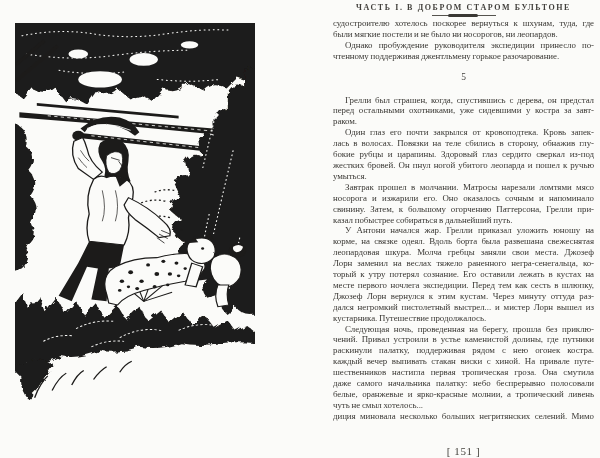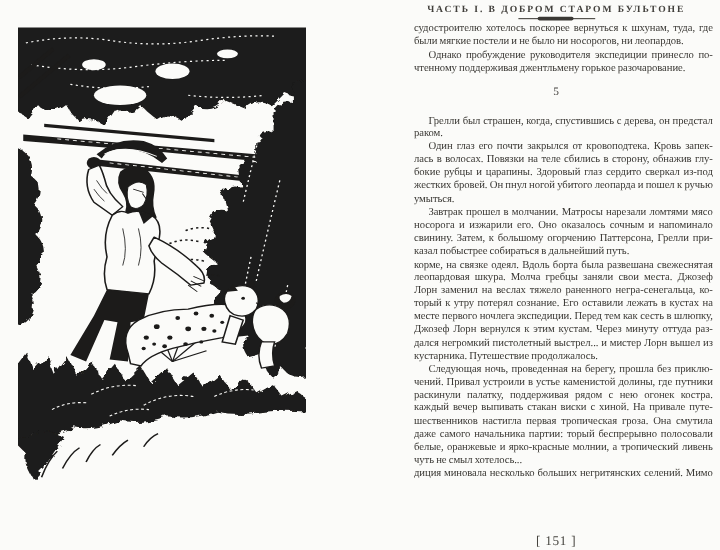--- a/index.html
+++ b/index.html
@@ -24,21 +24,21 @@
     background:#3a3834;border-radius:2px;
   }
 
   
   .text-col{
     position:absolute;left:333px;top:18px;width:261px;
     font-size:8.9px;line-height:10.9px;
     letter-spacing:-0.05px;word-spacing:-0.3px;
     color:#3a3834;
   }
-  .line{text-align:justify;text-align-last:justify;margin-left:12px;}
+  .line{text-align:justify;text-align-last:justify;}
   .line.indent{text-indent:12px;}
   .line.end{text-align-last:auto;}
   .sect{
     text-align:center;font-size:9.5px;margin:10px 0 12px 0;
     letter-spacing:0;color:#454340;
   }
 
   
   .folio{
     position:absolute;left:333px;top:444.5px;width:261px;
@@ -192,44 +192,46 @@
     <div class="divider-line"></div>
   </div>
 
   <div class="text-col">
       <div class="line">судостроителю хотелось поскорее вернуться к шхунам, туда, где</div>
       <div class="line end">были мягкие постели и не было ни носорогов, ни леопардов.</div>
       <div class="line indent">Однако пробуждение руководителя экспедиции принесло по-</div>
       <div class="line end">чтенному поддерживая джентльмену горькое разочарование.</div>
       <div class="sect">5</div>
       <div class="line indent">Грелли был страшен, когда, спустившись с дерева, он предстал</div>
+      <div class="line">перед остальными охотниками, уже сидевшими у костра за завт-</div>
       <div class="line end">раком.</div>
       <div class="line indent">Один глаз его почти закрылся от кровоподтека. Кровь запек-</div>
       <div class="line">лась в волосах. Повязки на теле сбились в сторону, обнажив глу-</div>
       <div class="line">бокие рубцы и царапины. Здоровый глаз сердито сверкал из-под</div>
       <div class="line">жестких бровей. Он пнул ногой убитого леопарда и пошел к ручью</div>
       <div class="line end">умыться.</div>
       <div class="line indent">Завтрак прошел в молчании. Матросы нарезали ломтями мясо</div>
       <div class="line">носорога и изжарили его. Оно оказалось сочным и напоминало</div>
       <div class="line">свинину. Затем, к большому огорчению Паттерсона, Грелли при-</div>
       <div class="line end">казал побыстрее собираться в дальнейший путь.</div>
+      <div class="line indent">У Антони начался жар. Грелли приказал уложить юношу на</div>
       <div class="line">корме, на связке одеял. Вдоль борта была развешана свежеснятая</div>
       <div class="line">леопардовая шкура. Молча гребцы заняли свои места. Джозеф</div>
       <div class="line">Лорн заменил на веслах тяжело раненного негра-сенегальца, ко-</div>
       <div class="line">торый к утру потерял сознание. Его оставили лежать в кустах на</div>
       <div class="line">месте первого ночлега экспедиции. Перед тем как сесть в шлюпку,</div>
       <div class="line">Джозеф Лорн вернулся к этим кустам. Через минуту оттуда раз-</div>
       <div class="line">дался негромкий пистолетный выстрел... и мистер Лорн вышел из</div>
       <div class="line end">кустарника. Путешествие продолжалось.</div>
       <div class="line indent">Следующая ночь, проведенная на берегу, прошла без приклю-</div>
       <div class="line">чений. Привал устроили в устье каменистой долины, где путники</div>
       <div class="line">раскинули палатку, поддерживая рядом с нею огонек костра.</div>
       <div class="line">каждый вечер выпивать стакан виски с хиной. На привале путе-</div>
       <div class="line">шественников настигла первая тропическая гроза. Она смутила</div>
-      <div class="line">даже самого начальника партии: торый беспрерывно полосовали</div>
+      <div class="line">даже самого начальника палатку: небо беспрерывно полосовали</div>
       <div class="line">белые, оранжевые и ярко-красные молнии, а тропический ливень</div>
       <div class="line end">чуть не смыл хотелось...</div>
       <div class="line">диция миновала несколько больших негритянских селений. Мимо</div>
     </div>
 
   <div class="folio">[ 151 ]</div>
 
 </div>
 
 </body></html>

